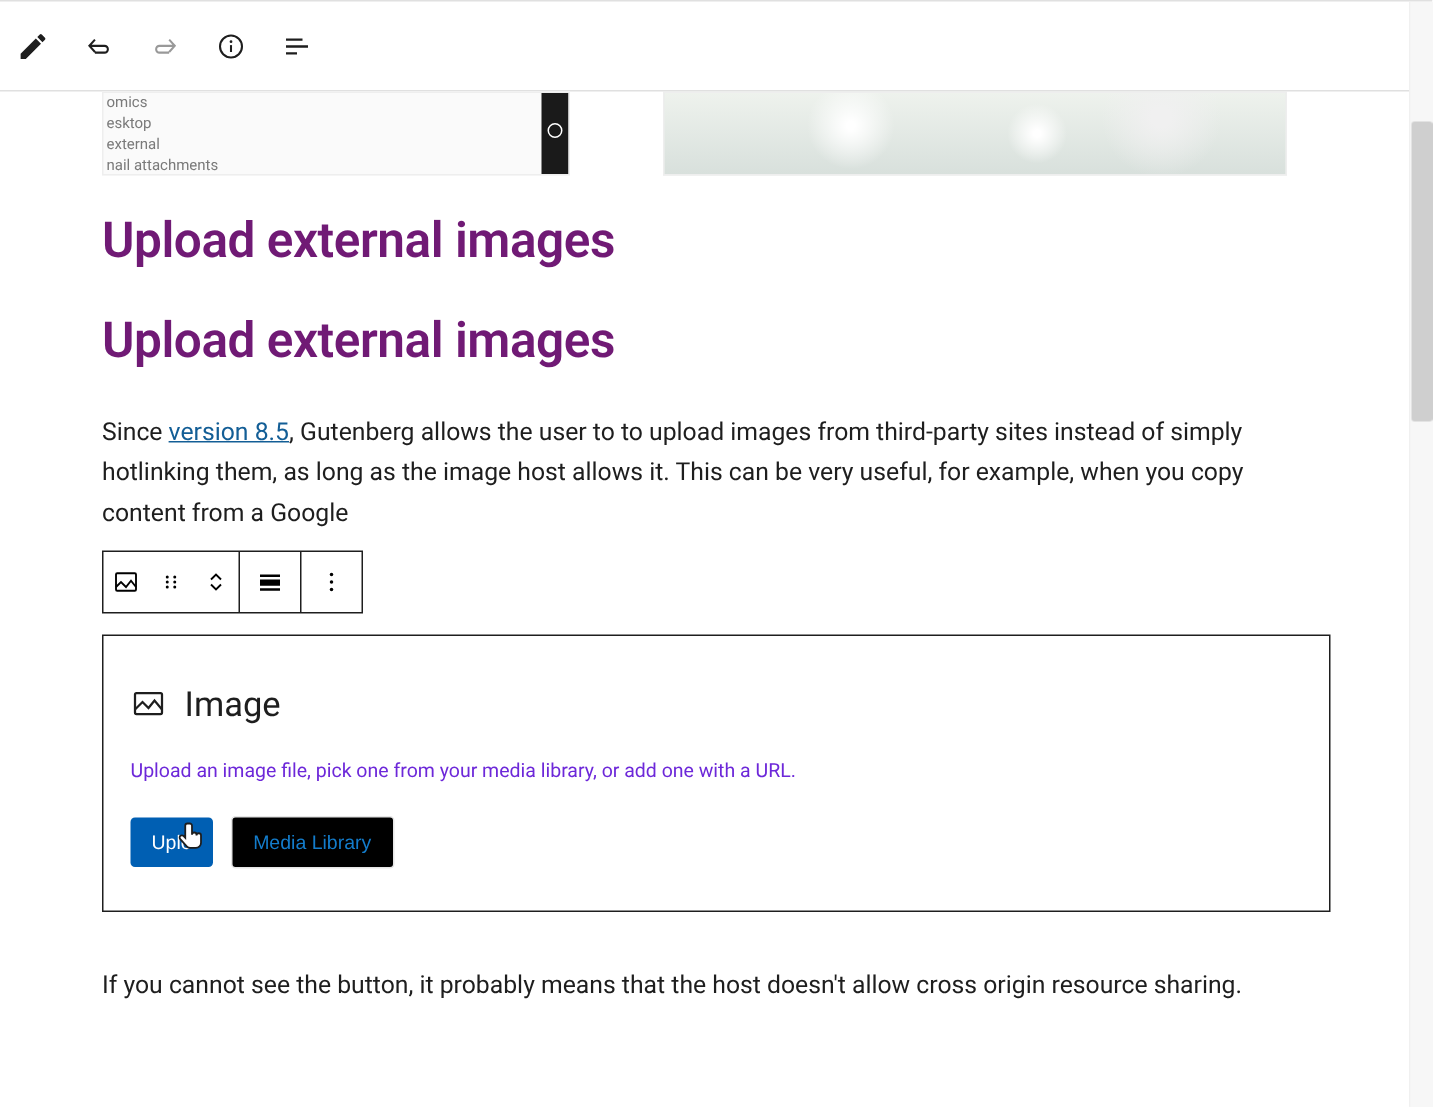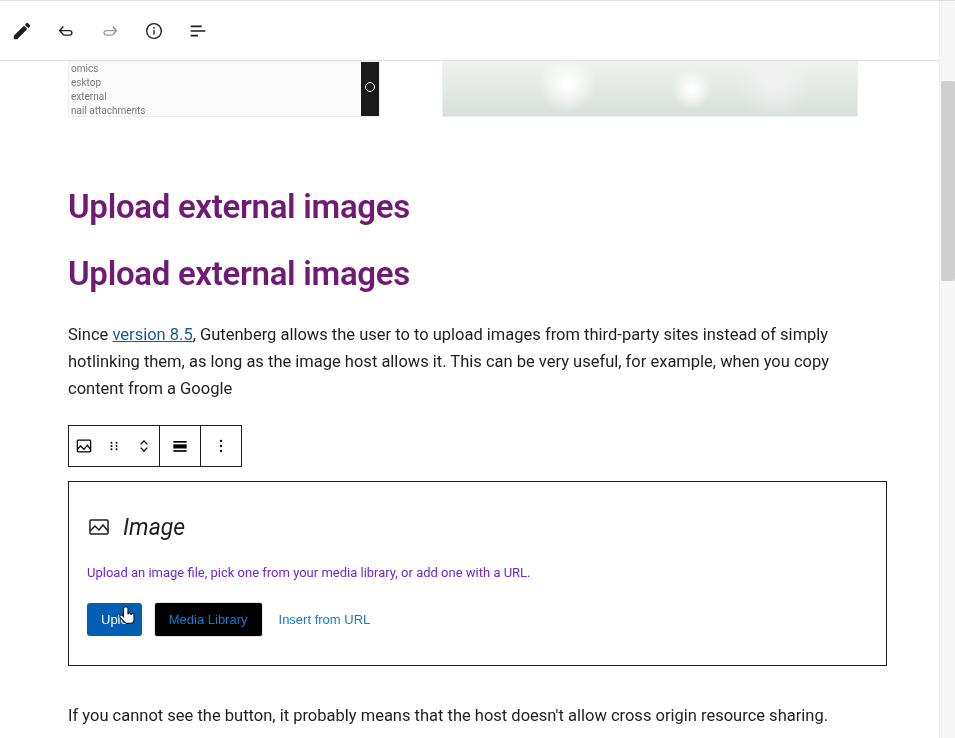--- a/index.html
+++ b/index.html
@@ -29,21 +29,21 @@
       cursor: pointer;
       color: #1e1e1e;
     }
     .topbar-icon-btn.disabled { color: #999; }
     .content {
       padding: 0 68px;
       max-width: 955px;
     }
     .preview-row {
       display: flex;
-      margin-bottom: 70px;
+      margin-bottom: 24px;
       padding-top: 0;
       align-items: flex-start;
     }
     .preview-left {
       width: 312px;
       height: 56px;
       background: #fafafa;
       position: relative;
       border: 1px solid #eee;
       overflow: hidden;
@@ -129,21 +129,20 @@
     .image-placeholder {
       border: 1px solid #1e1e1e;
       padding: 32px 18px 28px;
       margin-bottom: 36px;
     }
     .placeholder-header {
       display: flex;
       align-items: center;
       gap: 12px;
       margin-bottom: 24px;
-      font-style: italic;
     }
     .placeholder-title {
       font-size: 23px;
       font-weight: 400;
       color: #1e1e1e;
     }
     .placeholder-desc {
       font-size: 13px;
       color: #6d28d9;
       margin-bottom: 22px;
@@ -253,21 +252,21 @@
       </div>
     </div>
     <div class="preview-right"></div>
   </div>
 
   <h2 class="heading">Upload external images</h2>
 
 
   <h2 class="heading">Upload external images</h2>
 
-  <p class="paragraph" style="margin-bottom: 22px;">
+  <p class="paragraph" style="margin-bottom: 10px;">
     <span>Since </span><a href="#" class="link">version 8.5</a><span>, Gutenberg allows the user to to upload images from third-party sites instead of simply hotlinking them, as long as the image host allows it. This can be very useful, for example, when you copy content from a Google</span>
   </p>
 
   <div class="block-toolbar">
     <div class="toolbar-group">
       <button class="toolbar-btn narrow">
         <svg width="20" height="20" viewBox="0 0 24 24">
           <rect x="4" y="5" width="16" height="14" rx="1" stroke="currentColor" stroke-width="1.5" fill="none"></rect>
           <path d="M4 16l4-4 4 4 4-5 4 5" stroke="currentColor" stroke-width="1.5" fill="none"></path>
         </svg>
@@ -318,21 +317,20 @@
     </div>
     <p class="placeholder-desc">Upload an image file, pick one from your media library, or add one with a URL.</p>
     <div class="placeholder-actions">
       <button class="btn-primary">
         <span>Uplo</span>
         <svg class="cursor-pointer" width="20" height="24" viewBox="0 0 20 24">
           <path d="M7 3c-.8 0-1.5.7-1.5 1.5v8l-1.2-1.2c-.6-.6-1.5-.6-2.1 0-.6.6-.6 1.5 0 2.1l4.3 4.8c.6.7 1.5 1.1 2.4 1.1h3.6c2 0 3.5-1.6 3.5-3.5V11c0-.8-.7-1.5-1.5-1.5S13 10.2 13 11v-.5c0-.8-.7-1.5-1.5-1.5S10 9.7 10 10.5V4.5C10 3.7 9.3 3 8.5 3H7z" fill="#fff" stroke="#1e1e1e" stroke-width="1.2"></path>
         </svg>
       </button>
       <button class="btn-secondary">Media Library</button>
-      <button class="btn-link">Insert from URL</button>
     </div>
   </div>
 
   <p class="paragraph">If you cannot see the button, it probably means that the  host doesn't allow cross origin resource sharing.</p>
 
 </div>
 
 <div class="scrollbar">
   <div class="scrollbar-thumb"></div>
 </div>

